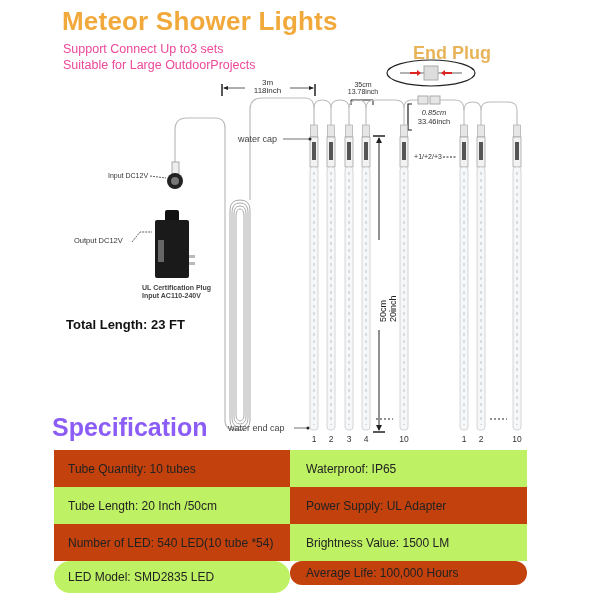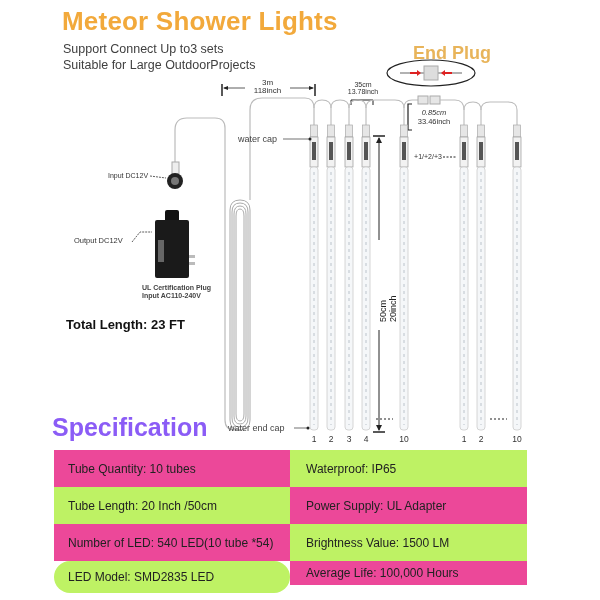--- a/index.html
+++ b/index.html
@@ -1,31 +1,31 @@
 <!DOCTYPE html>
 <html><head>
   <meta charset="utf-8">
   <style>
     * { margin: 0; padding: 0; box-sizing: border-box; }
     body { width: 600px; height: 600px; background: #ffffff; position: relative; overflow: hidden; font-family: "Liberation Sans", sans-serif; color: #222; }
     .abs { position: absolute; }
     .title { left: 62px; top: 6px; font-size: 26px; font-weight: bold; color: #f2a93b; letter-spacing: 0.2px; }
-    .sub { left: 63px; font-size: 12.5px; color: #404040; }
+    .sub { left: 63px; font-size: 12.5px; color: #ec4899; }
     .sub1 { top: 42px; }
     .sub2 { top: 58px; }
     .endplug-label { left: 413px; top: 43px; font-size: 18px; font-weight: bold; color: #e8b45a; }
     .tiny { font-size: 7px; color: #333; line-height: 8px; text-align: center; }
     .label9 { font-size: 9px; color: #444; }
     .total { left: 66px; top: 317px; font-size: 13px; font-weight: bold; color: #111; }
     .spec-title { left: 52px; top: 413px; font-size: 25px; font-weight: bold; color: #8b5cf6; }
     .table { left: 54px; top: 450px; width: 473px; display: grid; grid-template-columns: 236px 237px; }
     .cell { height: 37px; display: flex; align-items: center; font-size: 12px; color: #222; }
     .cell.l { padding-left: 14px; }
     .cell.r { padding-left: 16px; }
-    .light { background: #ec4899; }
+    .light { background: #c2410c; }
     .dark { background: #bef264; }
     .tube-num { font-size: 8.5px; color: #333; top: 434px; width: 12px; text-align: center; }
   </style>
 </head>
 <body>
 
 <div class="abs title">Meteor Shower Lights</div>
 <div class="abs sub sub1">Support Connect Up to3 sets</div>
 <div class="abs sub sub2">Suitable for Large OutdoorProjects</div>
 
@@ -199,14 +199,14 @@
 <div class="abs spec-title">Specification</div>
 
 <div class="abs table">
   <div class="cell l light">Tube Quantity: 10 tubes</div>
   <div class="cell r dark">Waterproof: IP65</div>
   <div class="cell l dark">Tube Length: 20 Inch /50cm</div>
   <div class="cell r light">Power Supply: UL Adapter</div>
   <div class="cell l light">Number of LED: 540 LED(10 tube *54)</div>
   <div class="cell r dark">Brightness Value: 1500 LM</div>
   <div class="cell l dark" style="height:32px;border-radius:16px;">LED Model: SMD2835 LED</div>
-  <div class="cell r light" style="height:24px;">Average Life: 100,000 Hours</div>
+  <div class="cell r light" style="height:24px;border-radius:14px;">Average Life: 100,000 Hours</div>
 </div>
 
 </body></html>

